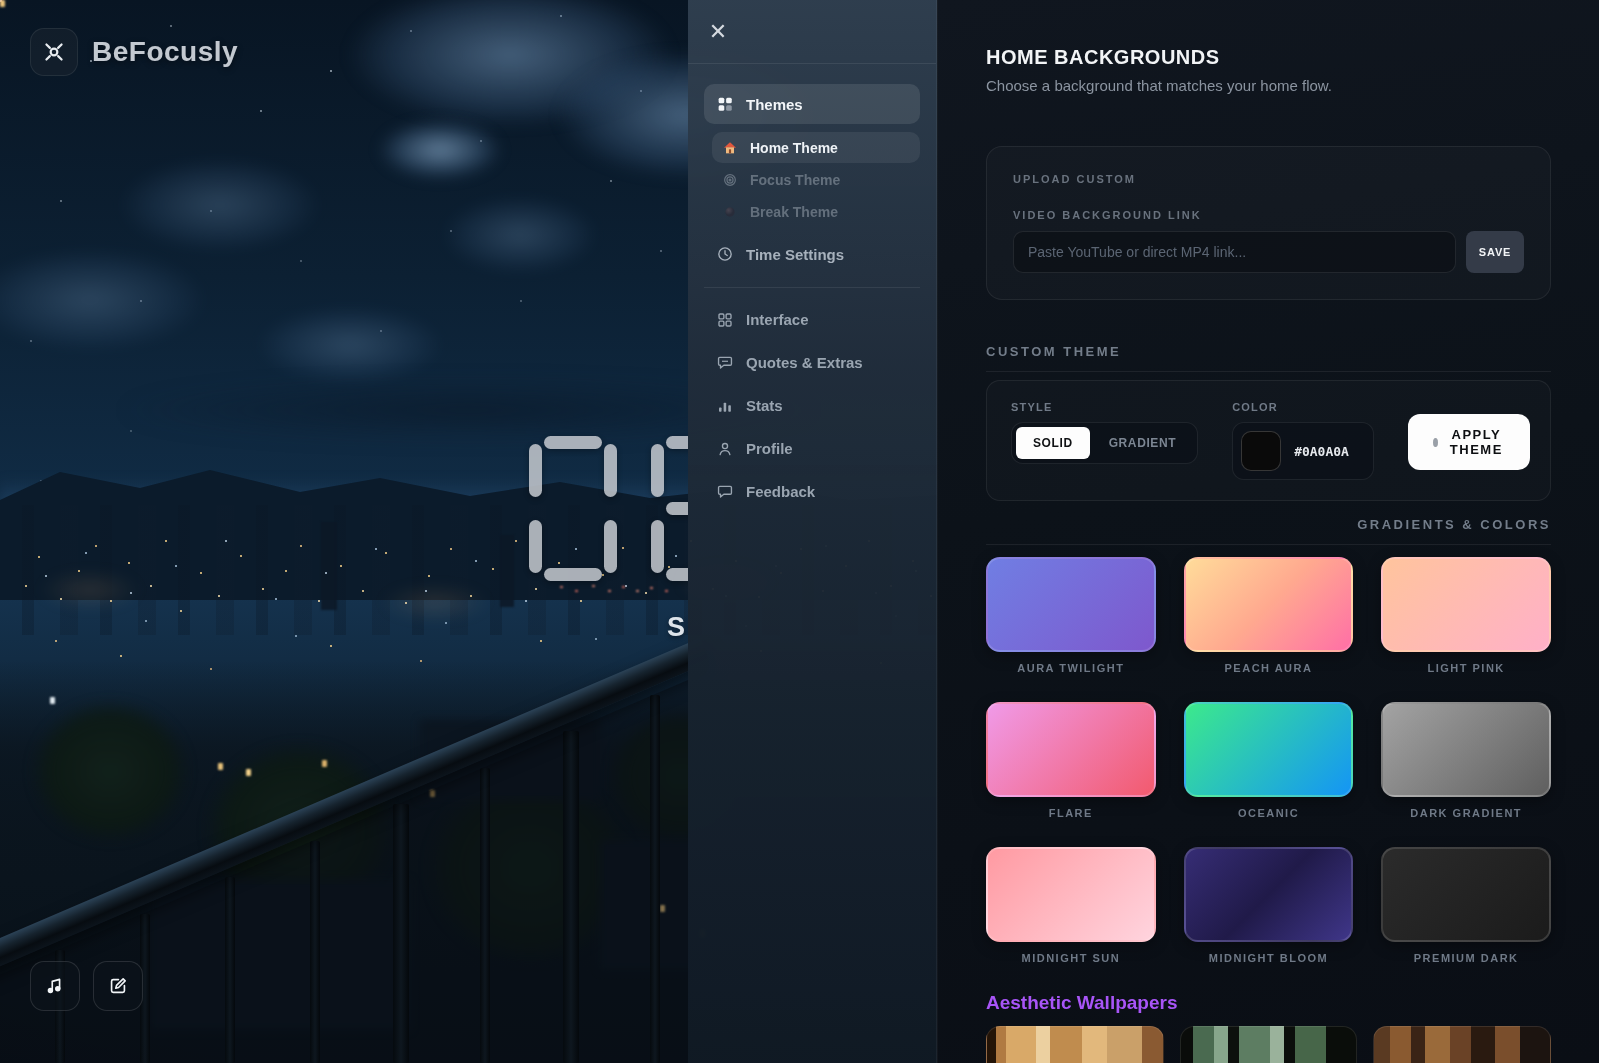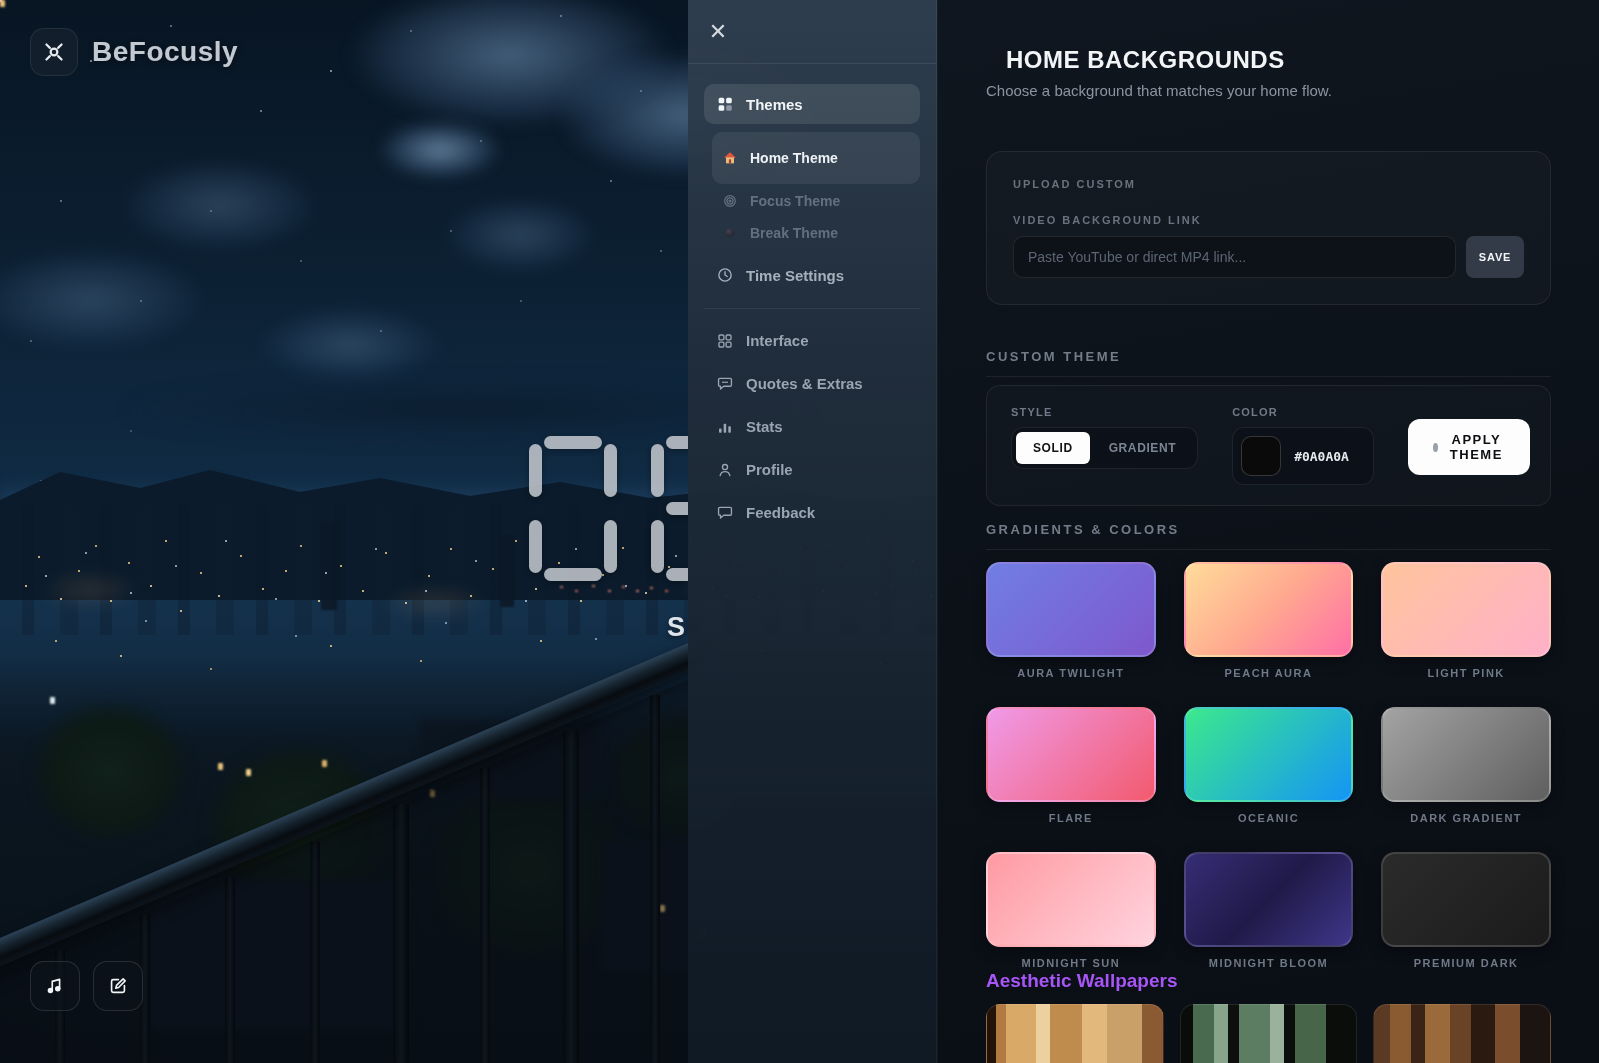--- a/index.html
+++ b/index.html
@@ -94,71 +94,71 @@
     border-right:1px solid rgba(255,255,255,.05); }
   .sidebar-header { height:64px; display:flex; align-items:center; padding:0 16px;
     border-bottom:1px solid rgba(255,255,255,.08); }
   .close-btn { width:28px; height:28px; display:flex; align-items:center; justify-content:center;
     color:#d5dae0; font-size:22px; line-height:1; cursor:pointer; }
   .nav { padding:20px 16px 0 16px; }
   .nav-item { display:flex; align-items:center; gap:12px; border-radius:10px; cursor:pointer; }
   .nav-item svg { flex:0 0 auto; }
   .item-themes { height:40px; padding:0 12px; background:rgba(255,255,255,.10); color:#f2f5f8; font-weight:700; font-size:15px; }
   .sub-group { padding:6px 0 0 8px; }
-  .item-sub { height:52px; padding:0 10px; margin-top:2px; font-size:14px; font-weight:700; color:#eef2f6; }
+  .item-sub { height:31px; padding:0 10px; margin-top:2px; font-size:14px; font-weight:700; color:#eef2f6; }
   .item-sub.active { background:rgba(255,255,255,.07); }
   .item-sub.dim { opacity:.45; color:#aeb8c2; font-weight:600; height:30px; }
   .item-time { height:34px; padding:0 12px; margin-top:10px; color:#a7b1bc; font-weight:600; font-size:15px; }
   .nav-divider { margin:16px 16px 0 16px; border-top:1px solid rgba(255,255,255,.08); }
   .nav2 { padding:10px 16px 0 16px; }
   .item-secondary { height:43px; padding:0 12px; color:#9aa5b1; font-weight:600; font-size:15px; }
 
   
   .panel { position:absolute; left:937px; top:0; width:662px; height:1063px; z-index:6; overflow:hidden;
     padding:0 48px; border-left:1px solid rgba(255,255,255,.04);
     background:linear-gradient(170deg,#10161f 0%,#0c1219 45%,#0a0e15 100%); }
-  .panel-title { margin-top:46px; font-size:24px; font-weight:800; color:#f2f4f6; letter-spacing:.5px;margin-left:20px; }
+  .panel-title { margin-top:46px; font-size:20px; font-weight:800; color:#f2f4f6; letter-spacing:.5px; }
   .panel-subtitle { margin-top:8px; font-size:15px; color:#8b94a0; }
   .card { margin-top:52px; border-radius:16px; padding:26px; background:rgba(255,255,255,.025);
     border:1px solid rgba(255,255,255,.07); }
   .mini-label { font-size:11px; font-weight:800; letter-spacing:2px; color:#69727e; }
   .upload-btn { margin-top:14px; height:38px; width:100%; border:none; border-radius:8px; background:#fdfdfd;
     color:#0d0f12; font-family:inherit; font-size:12px; font-weight:800; letter-spacing:1.6px; cursor:pointer;
     display:flex; align-items:center; justify-content:center; gap:9px; }
   .video-label { margin-top:24px; }
   .link-row { margin-top:10px; display:flex; gap:10px; }
   .link-input { flex:1; height:42px; border-radius:10px; border:1px solid rgba(255,255,255,.09);
     background:rgba(9,13,19,.55); color:#cfd6de; font-family:inherit; font-size:14px; padding:0 14px; outline:none; }
   .link-input::placeholder { color:#5b6573; }
   .save-btn { width:58px; height:42px; border:none; border-radius:8px; background:#343b48; color:#f2f4f6;
     font-family:inherit; font-size:11px; font-weight:800; letter-spacing:.8px; cursor:pointer; }
   .section-head { margin-top:44px; padding-bottom:12px; border-bottom:1px solid rgba(255,255,255,.07);
     font-size:13px; font-weight:800; letter-spacing:2.5px; color:#737d8a; }
-  .section-head.tight { margin-top:16px; }
+  .section-head.tight { margin-top:16px;text-align:right; }
   .custom-card { margin-top:8px; border-radius:14px; padding:20px 24px; background:rgba(255,255,255,.02);
     border:1px solid rgba(255,255,255,.07); display:flex; align-items:flex-start; gap:34px; }
   .field-label { font-size:11px; font-weight:800; letter-spacing:1.2px; color:#707a87; margin-bottom:9px; }
   .toggle { display:flex; align-items:center; padding:4px; gap:2px; border-radius:12px;
     background:rgba(9,14,21,.55); border:1px solid rgba(255,255,255,.08); }
   .toggle-opt { border:none; background:transparent; color:#7c8693; font-family:inherit; font-size:12px;
     font-weight:800; letter-spacing:.6px; padding:9px 17px; border-radius:8px; cursor:pointer; }
   .toggle-opt.on { background:#fdfdfd; color:#101214;border-radius:6px; }
   .color-box { display:flex; align-items:center; gap:13px; padding:8px 24px 8px 8px; border-radius:12px;
     background:rgba(9,14,21,.55); border:1px solid rgba(255,255,255,.08); }
   .color-swatch { width:40px; height:40px; border-radius:10px; border:1px solid rgba(255,255,255,.18); cursor:pointer; }
   .color-hex { font-family:"DejaVu Sans Mono", monospace; font-size:13px; font-weight:700; color:#e6e9ed; }
   .apply-btn { margin-left:auto; margin-top:13px; border:none; border-radius:12px; background:#fdfdfd; color:#0d0f12;
     font-family:inherit; font-size:13px; font-weight:800; letter-spacing:1.5px; padding:13px 25px; cursor:pointer;
     display:flex; align-items:center; gap:10px; }
   .apply-dot { width:9px; height:9px; border-radius:50%; background:#9aa0a8; }
   .swatch-grid { margin-top:12px; display:grid; grid-template-columns:repeat(3,1fr); column-gap:16px; row-gap:15px;gap:28px; }
   .swatch-cell { cursor:pointer; }
   .swatch { height:95px; border-radius:14px; border:2px solid rgba(255,255,255,.14); box-shadow:0 4px 14px rgba(0,0,0,.35); }
   .swatch-name { margin-top:10px; text-align:center; font-size:11px; font-weight:800; letter-spacing:1.5px; color:#6f7987; }
-  .wallpapers-title { margin-top:1px; font-size:19px; font-weight:700; }
+  .wallpapers-title { margin-top:28px; font-size:19px; font-weight:700; }
   .thumb-grid { margin-top:12px; display:grid; grid-template-columns:repeat(3,1fr); column-gap:16px; }
   .thumb { height:80px; border-radius:14px; border:1px solid rgba(255,255,255,.1); cursor:pointer; }
   .thumb.t1 { background:linear-gradient(90deg,#241407 0 5%,#b07a42 5% 11%,#d9a968 11% 28%,#ecd0a0 28% 36%,#c08c4e 36% 54%,#e2b87c 54% 68%,#caa069 68% 88%,#8a5a32 88% 100%); }
   .thumb.t2 { background:linear-gradient(90deg,#0a0c0a 0 7%,#4a6a50 7% 19%,#87a58b 19% 27%,#0d100d 27% 33%,#5d7d62 33% 51%,#9ab29b 51% 59%,#0b0e0b 59% 65%,#476649 65% 83%,#0a0d0a 83% 100%); }
   .thumb.t3 { background:linear-gradient(90deg,#5a3a22 0 9%,#8a5a30 9% 21%,#3a2416 21% 29%,#9a6a3a 29% 43%,#6a4226 43% 55%,#2a1a10 55% 69%,#7a4e2c 69% 83%,#1c1410 83% 100%); }
 </style>
 </head>
 <body>
 
 <div class="stage">

